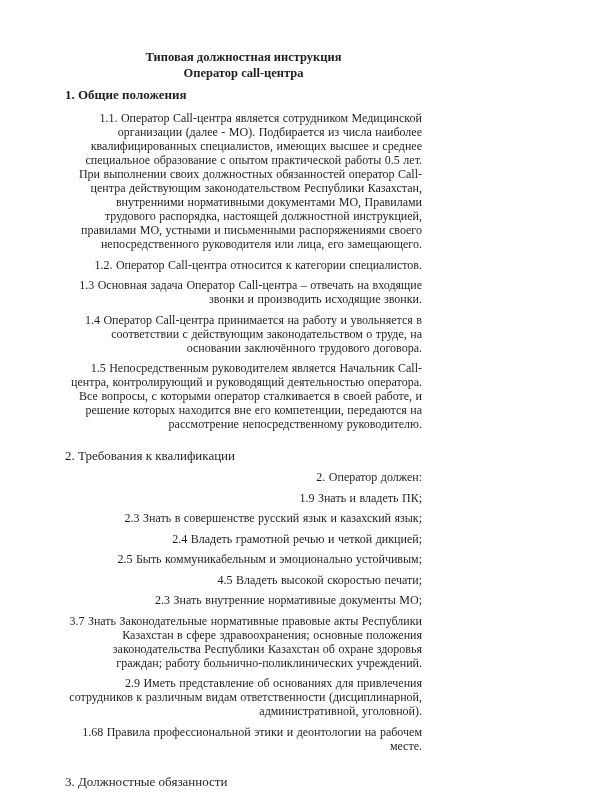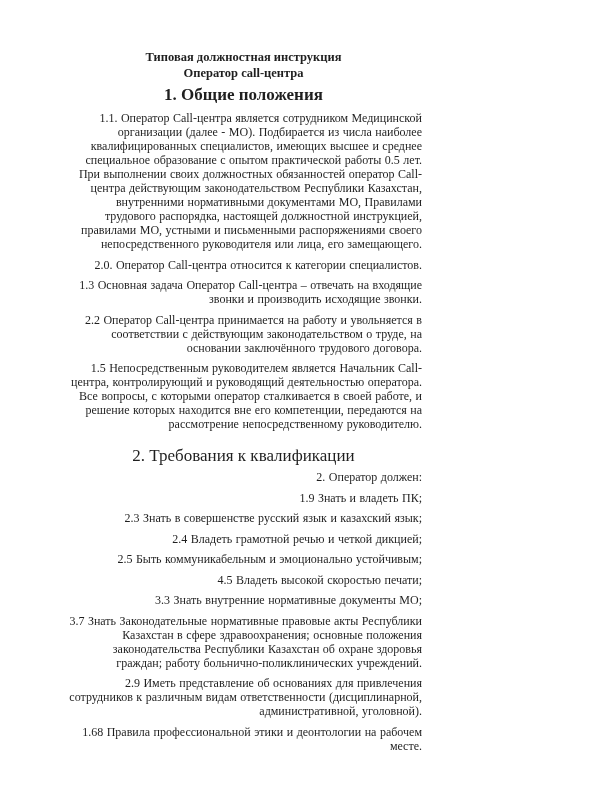--- a/index.html
+++ b/index.html
@@ -16,22 +16,21 @@
     padding: 50px 58px 0 65px;
     overflow: hidden;
   }
   .doc-title {
     text-align: center;
     font-weight: bold;
     font-size: 12.5px;
     line-height: 15.5px;
   }
   .section-heading {
-    text-align: center;
-    font-size: 17px;
+    font-size: 13px;
     line-height: 15px;
   }
   .section-heading.bold {
     font-weight: bold;
     margin: 6px 0 9px 0;
   }
   .section-heading.h2 {
     font-weight: normal;
     margin: 17px 0 7px 0;
   }
@@ -52,35 +51,36 @@
 
 <div class="page">
 
   <div class="doc-title">Типовая должностная инструкция</div>
   <div class="doc-title">Оператор call-центра</div>
 
   <div class="section-heading bold">1. Общие положения</div>
 
   <div class="body-text">
     <p>1.1. Оператор Call-центра является сотрудником Медицинской организации (далее - МО). Подбирается из числа наиболее квалифицированных специалистов, имеющих высшее и среднее специальное образование с опытом практической работы 0.5 лет. При выполнении своих должностных обязанностей оператор Call-центра действующим законодательством Республики Казахстан, внутренними нормативными документами МО, Правилами трудового распорядка, настоящей должностной инструкцией, правилами МО, устными и письменными распоряжениями своего непосредственного руководителя или лица, его замещающего.</p>
-    <p>2.0. Оператор Call-центра относится к категории специалистов.</p>
+    <p>1.2. Оператор Call-центра относится к категории специалистов.</p>
     <p>1.3 Основная задача Оператор Call-центра – отвечать на входящие звонки и производить исходящие звонки.</p>
-    <p>2.2 Оператор Call-центра принимается на работу и увольняется в соответствии с действующим законодательством о труде, на основании заключённого трудового договора.</p>
+    <p>1.4 Оператор Call-центра принимается на работу и увольняется в соответствии с действующим законодательством о труде, на основании заключённого трудового договора.</p>
     <p>1.5 Непосредственным руководителем является Начальник Call-центра, контролирующий и руководящий деятельностью оператора. Все вопросы, с которыми оператор сталкивается в своей работе, и решение которых находится вне его компетенции, передаются на рассмотрение непосредственному руководителю.</p>
   </div>
 
   <div class="section-heading h2">2. Требования к квалификации</div>
 
   <div class="body-text">
     <p>2. Оператор должен:</p>
     <p>1.9 Знать и владеть ПК;</p>
     <p>2.3 Знать в совершенстве русский язык и казахский язык;</p>
     <p>2.4 Владеть грамотной речью и четкой дикцией;</p>
     <p>2.5 Быть коммуникабельным и эмоционально устойчивым;</p>
     <p>4.5 Владеть высокой скоростью печати;</p>
-    <p>3.3 Знать внутренние нормативные документы МО;</p>
+    <p>2.3 Знать внутренние нормативные документы МО;</p>
     <p>3.7 Знать Законодательные нормативные правовые акты Республики Казахстан в сфере здравоохранения; основные положения законодательства Республики Казахстан об охране здоровья граждан; работу больнично-поликлинических учреждений.</p>
     <p>2.9 Иметь представление об основаниях для привлечения сотрудников к различным видам ответственности (дисциплинарной, административной, уголовной).</p>
     <p>1.68 Правила профессиональной этики и деонтологии на рабочем месте.</p>
   </div>
 
+  <div class="section-heading h3">3. Должностные обязанности</div>
 
 </div>
 
 </body></html>

